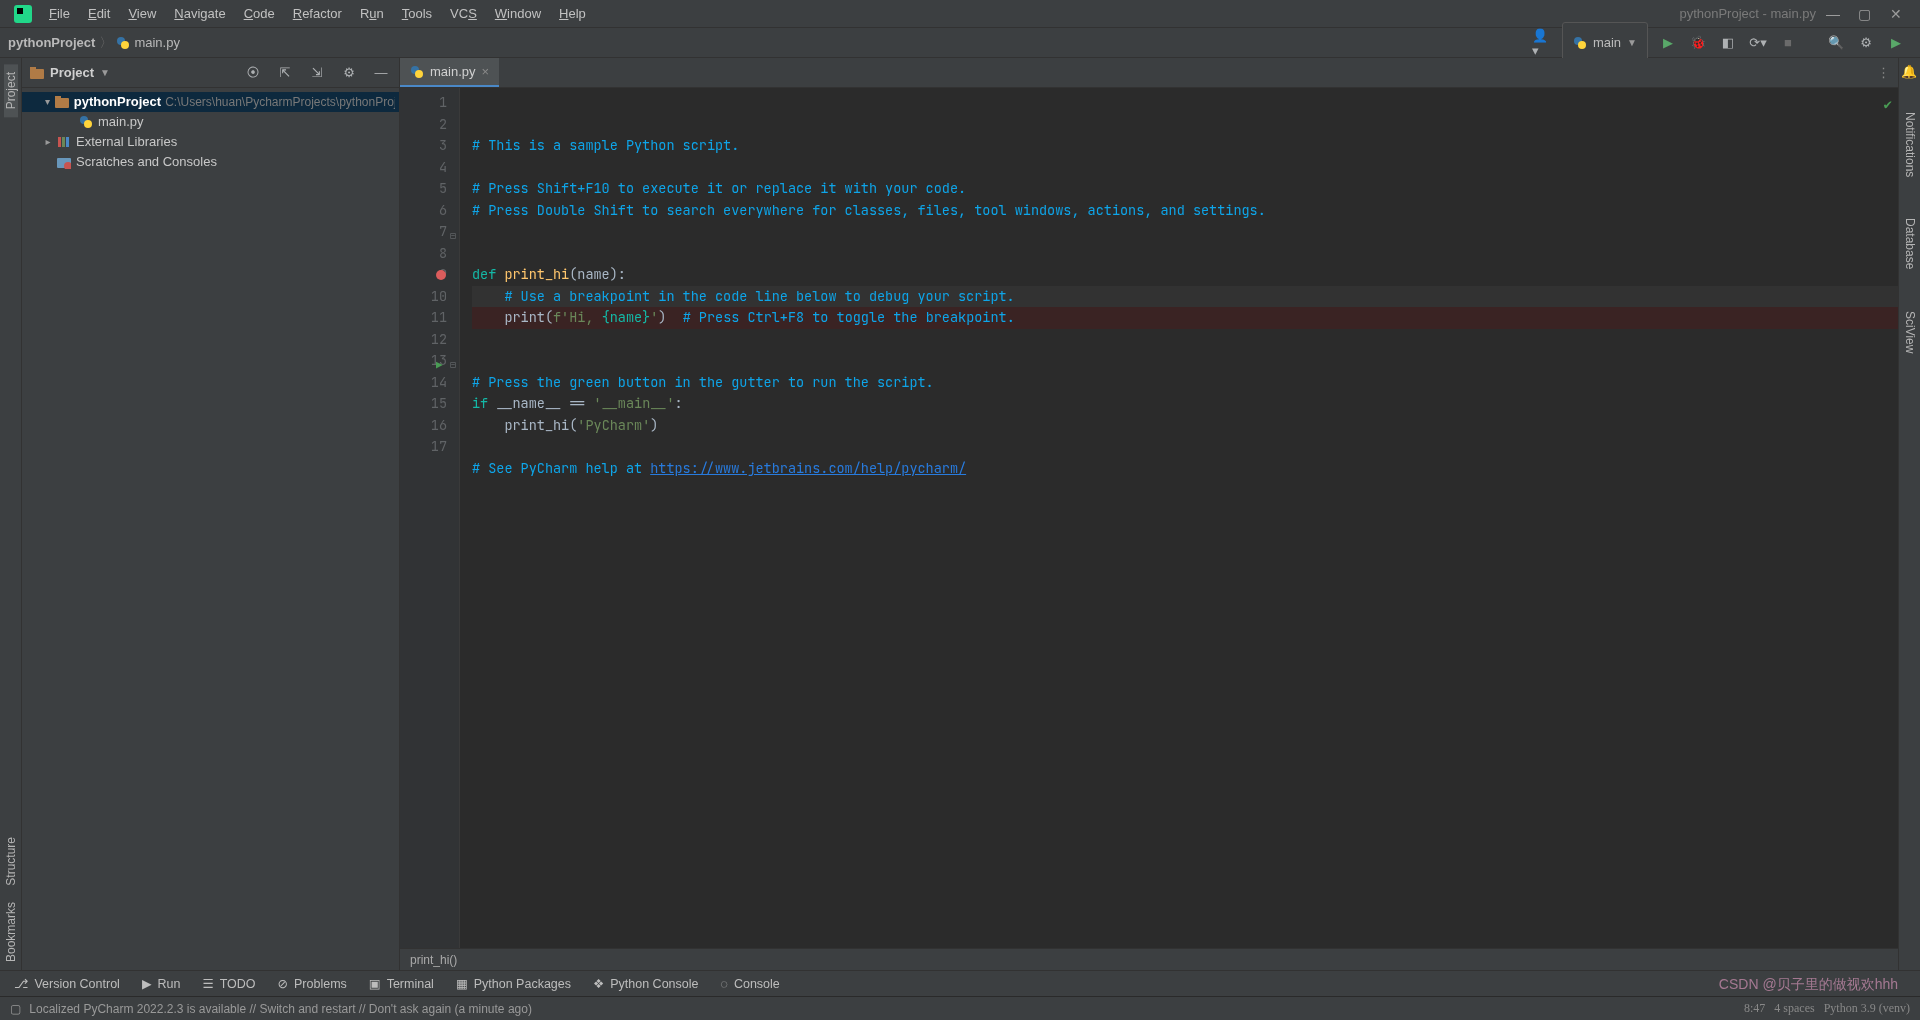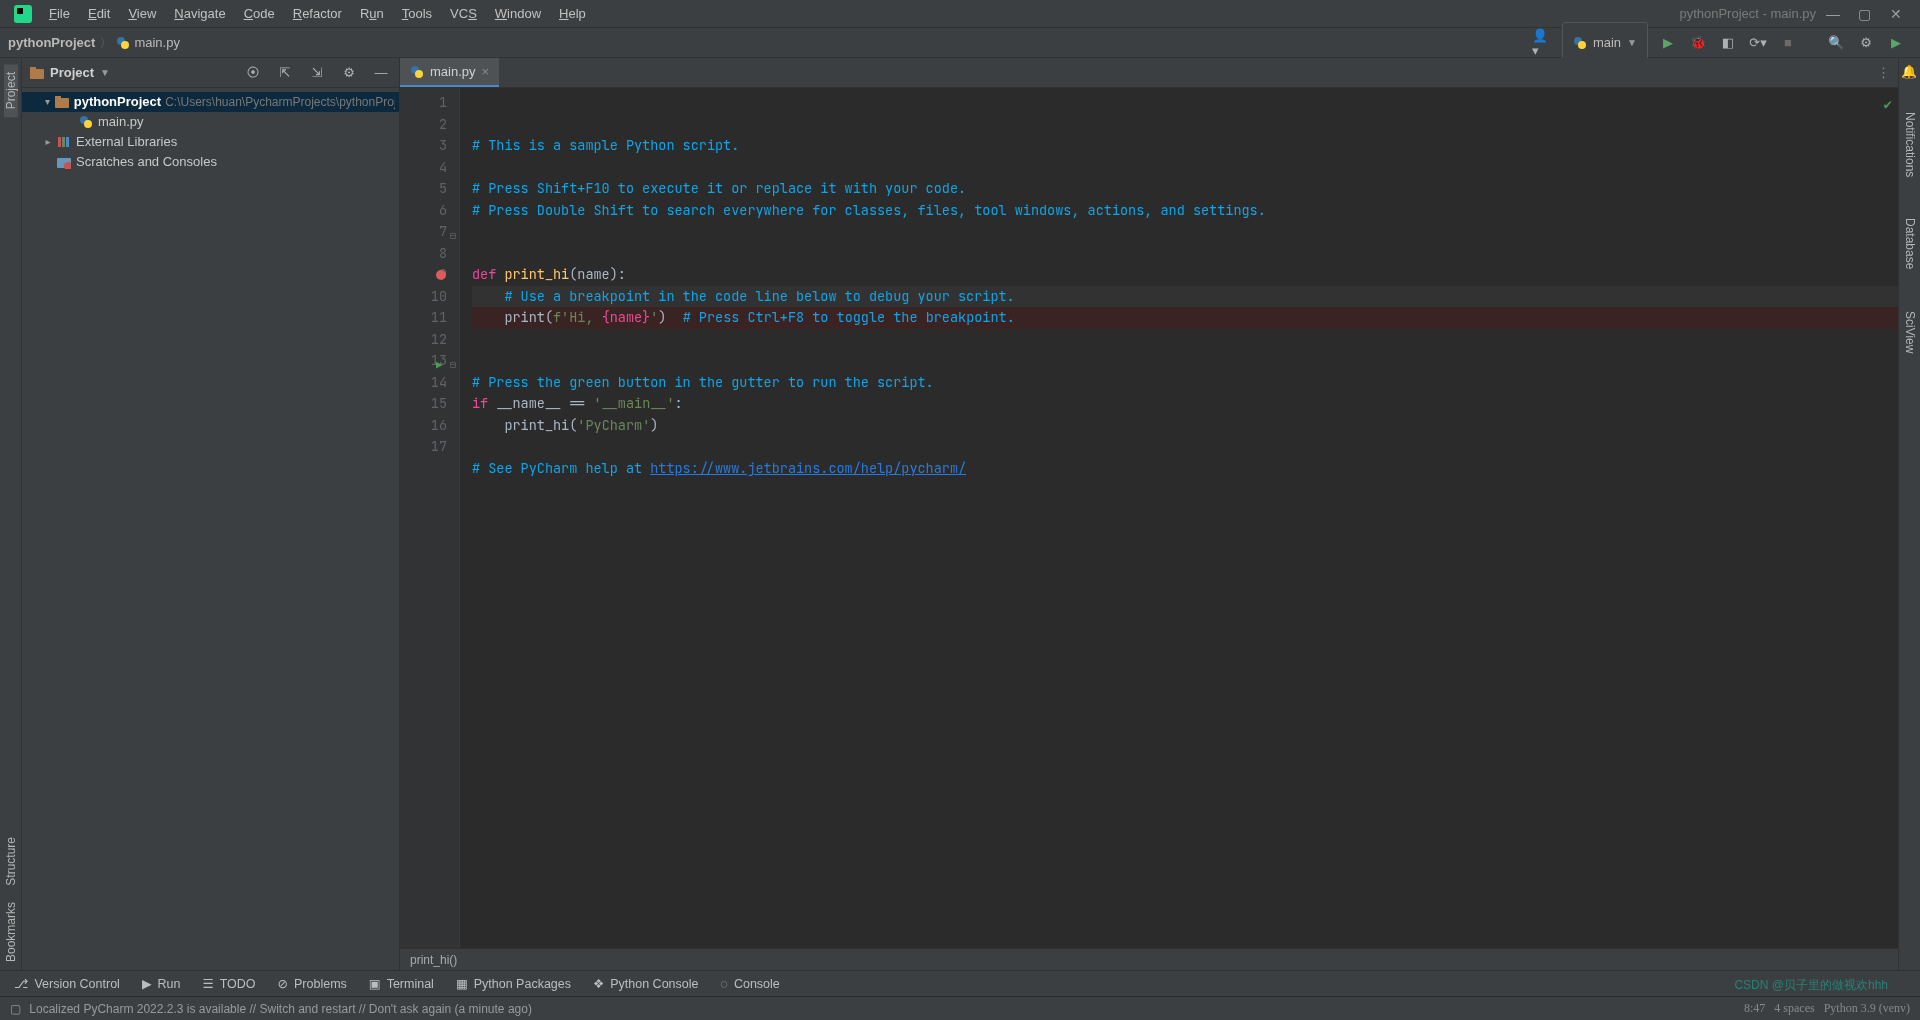--- a/index.html
+++ b/index.html
@@ -103,42 +103,42 @@
     border-right:1px solid #3a3a3a;
   }
   .gutter .ln { height:21.5px; position:relative;}
   .bp-dot { position:absolute; left:36px; top:6px; width:10px; height:10px; background:#db5c5c; border-radius:50%;}
   .run-tri{ position:absolute; left:36px; top:5px; color:#499c54; font-size:11px;}
   .fold{ position:absolute; left:50px; top:4px; color:#606366; font-size:10px;}
   .code { flex:1; padding:4px 0 4px 12px; line-height:21.5px; white-space:pre; color:#a9b7c6; position:relative;}
   .code .row { height:21.5px; }
   .code .row.cur { background:#323232;}
   .code .row.bp  { background:#3a2323;}
-  .c-comment{ color:#0ea5e9;} .c-kw{ color:#ec4899;} .c-fn{ color:#ffc66d;}
+  .c-comment{ color:#0ea5e9;} .c-kw{ color:#14b8a6;} .c-fn{ color:#ffc66d;}
   .c-str{ color:#6a8759;} .c-id{ color:#a9b7c6;}
   .c-link{ color:#287bde; text-decoration:underline;}
   .editor-overlay-check{ position:absolute; top:6px; right:6px; color:#499c54; font-size:14px;}
   .breadcrumb-editor{
     height:22px; background:#3c3f41; border-top:1px solid #323232;
     padding:0 10px; line-height:22px; font-size:12px; color:#aaa;
   }
 
   
   .toolbar-bottom{
     height:26px; background:#3c3f41; border-top:1px solid #323232;
     display:flex; align-items:center; gap:22px; padding:0 14px; font-size:12.5px;
   }
   .tw-item{ display:flex; align-items:center; gap:6px; color:#bdbdbd; cursor:pointer;}
   
   .statusbar{
     height:24px; background:#3c3f41; border-top:1px solid #2a2a2a;
     display:flex; align-items:center; padding:0 10px; font-size:12px; color:#999;
   }
   .statusbar .right{ margin-left:auto; display:flex; gap:9px; color:#888;font-family:Liberation Serif, serif;}
-  .watermark{ position:fixed; right:32px; bottom:26px; color:#14b8a6; opacity:.55; font-size:12px; pointer-events:none;}
+  .watermark{ position:fixed; right:22px; bottom:26px; color:#f9a8d4; opacity:.55; font-size:14px; pointer-events:none;}
 
   
   svg { display:block; }
   .folder-ico{ fill:#b07b46;}
 </style>
 </head>
 <body>
 
 <div class="titlebar">
   <span class="app-icon">

